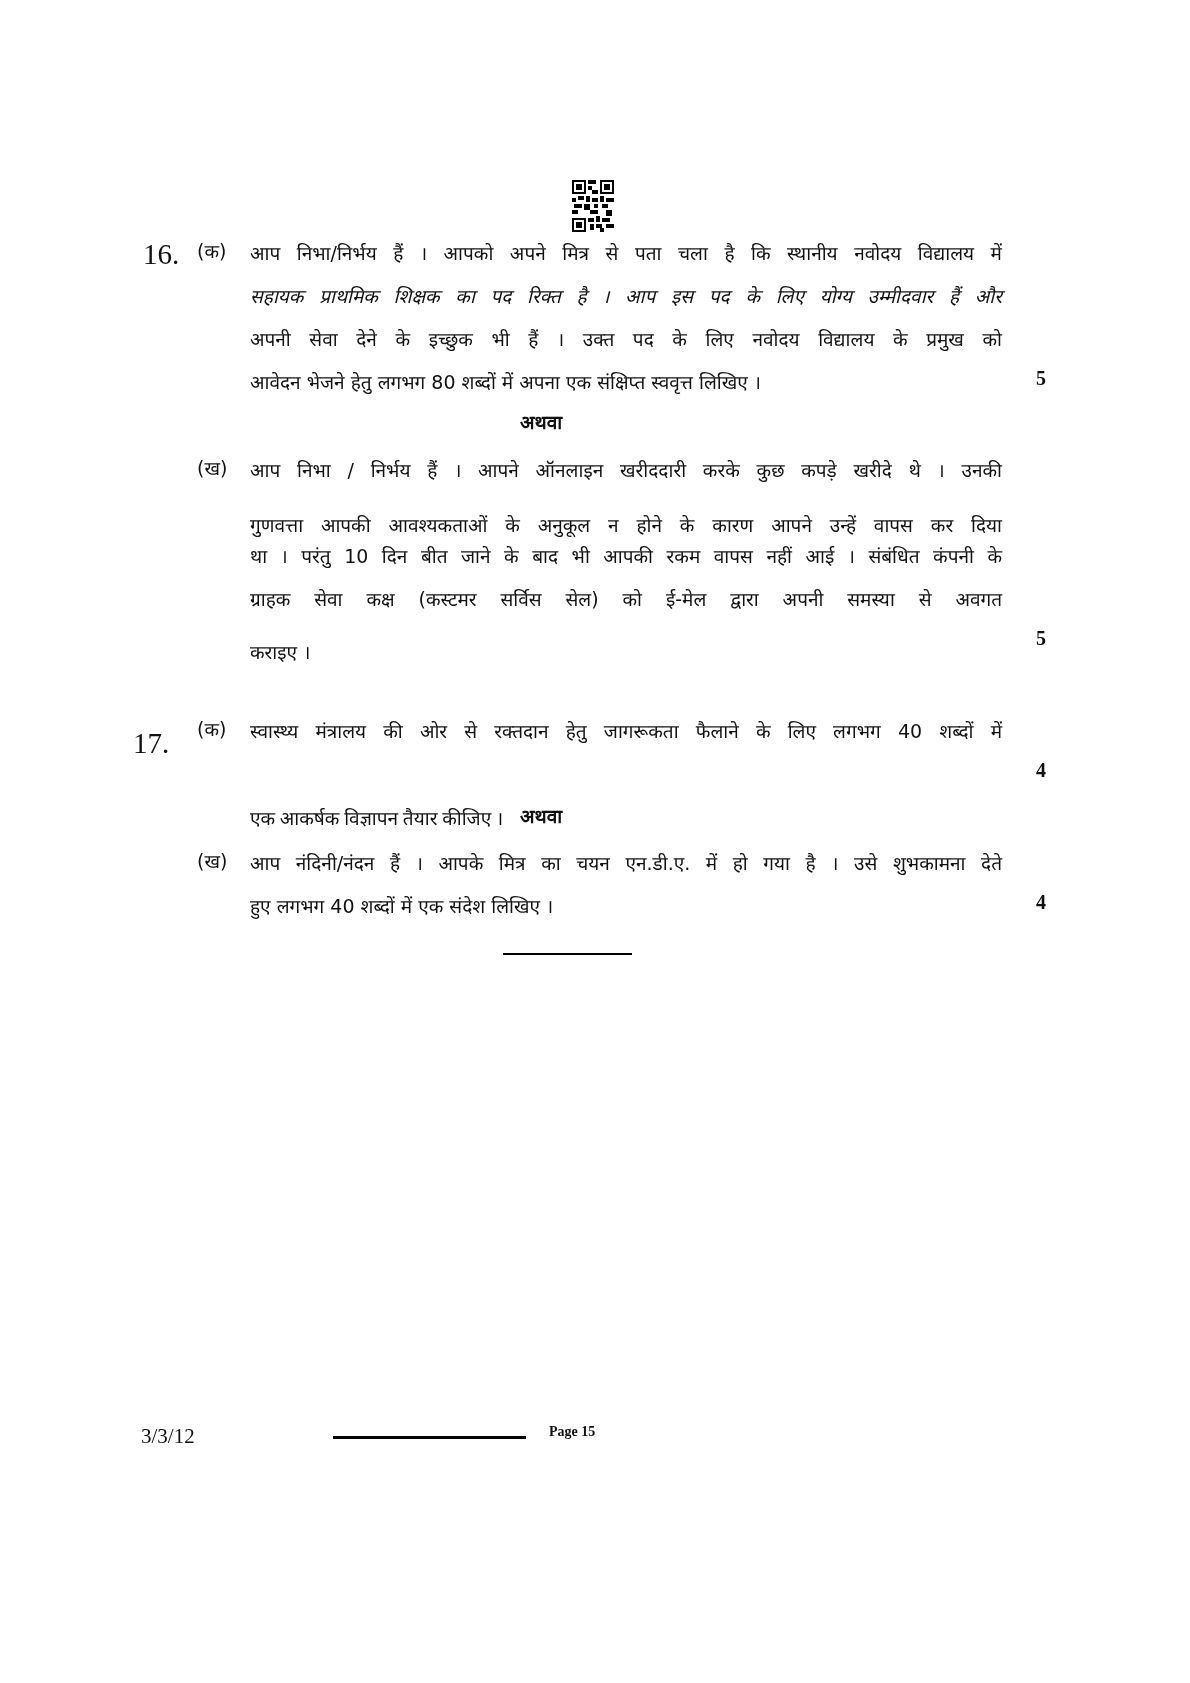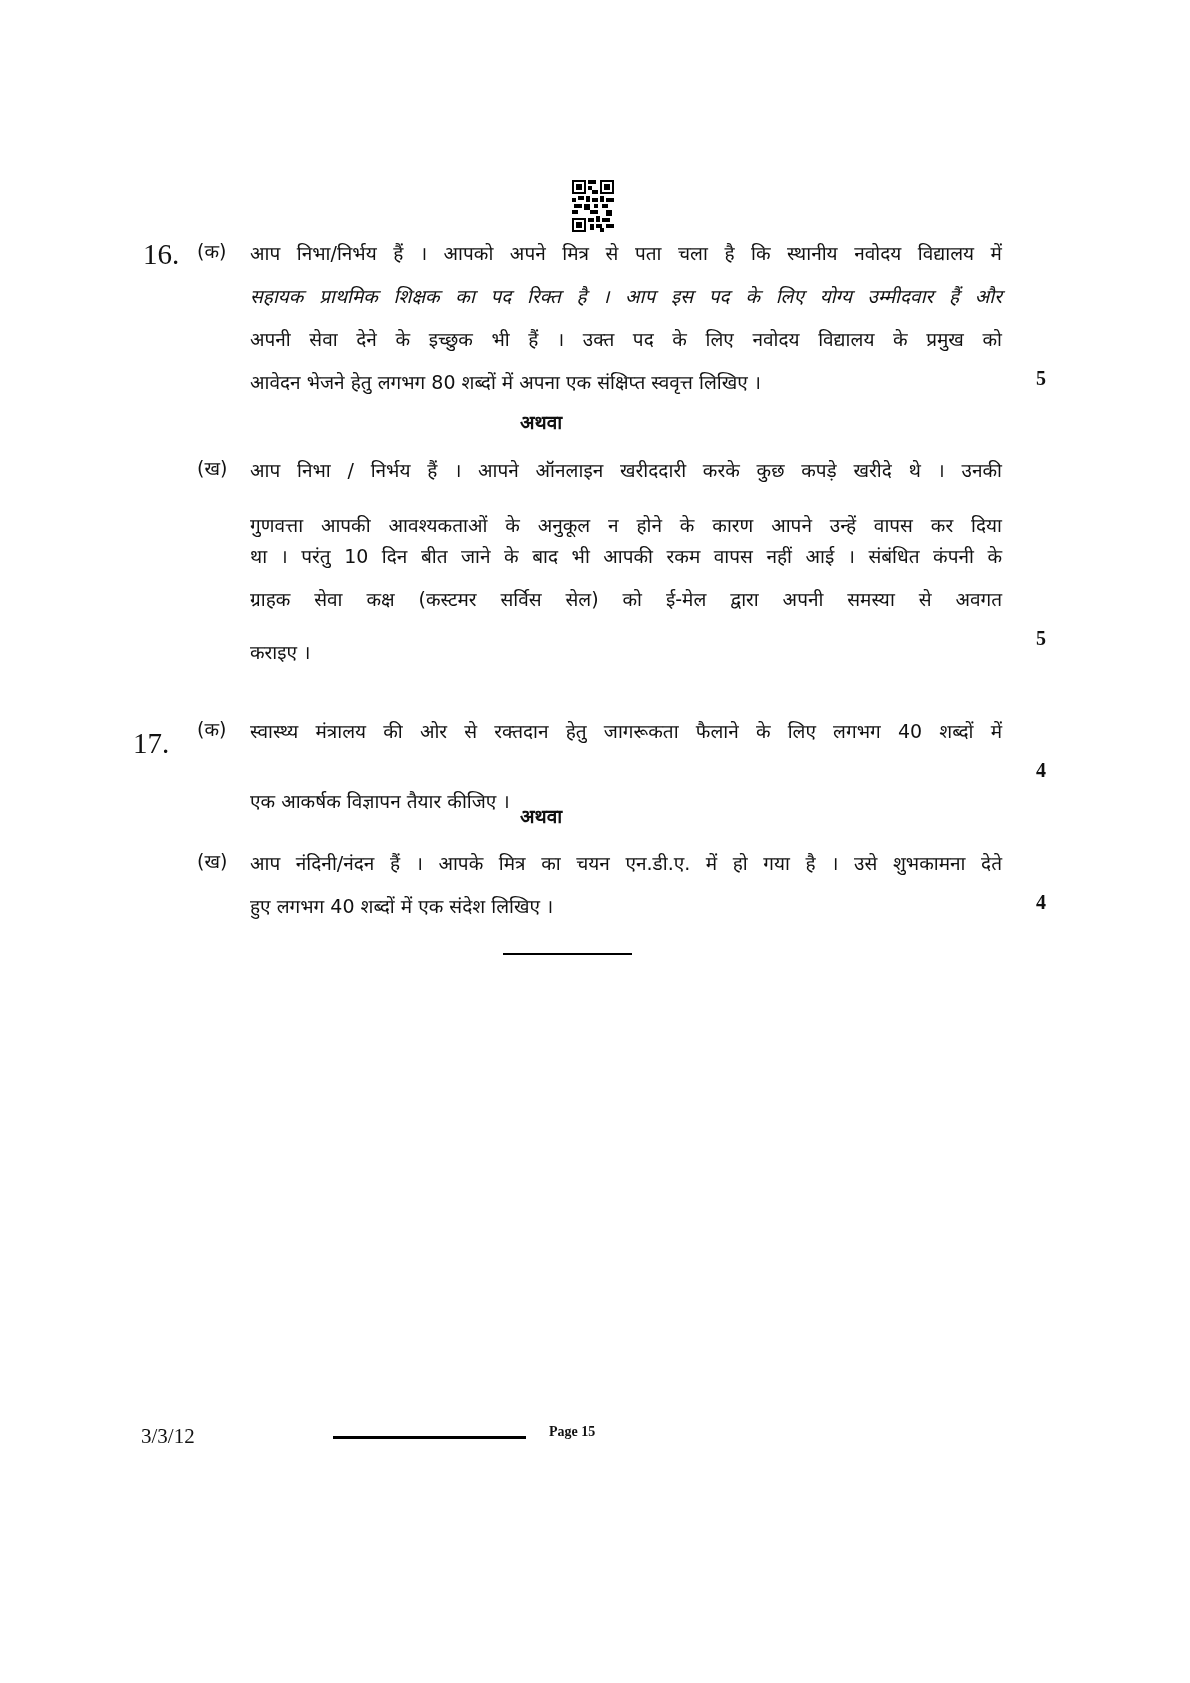--- a/index.html
+++ b/index.html
@@ -78,21 +78,21 @@
 <div class="abs line justify" style="top:455px;">आप निभा / निर्भय हैं । आपने ऑनलाइन खरीददारी करके कुछ कपड़े खरीदे थे । उनकी</div>
 <div class="abs line justify" style="top:510px;">गुणवत्ता आपकी आवश्यकताओं के अनुकूल न होने के कारण आपने उन्हें वापस कर दिया</div>
 <div class="abs line justify" style="top:541px;">था । परंतु 10 दिन बीत जाने के बाद भी आपकी रकम वापस नहीं आई । संबंधित कंपनी के</div>
 <div class="abs line justify" style="top:584px;">ग्राहक सेवा कक्ष (कस्टमर सर्विस सेल) को ई-मेल द्वारा अपनी समस्या से अवगत</div>
 <div class="abs line" style="top:627px;margin-top:10px;">कराइए ।</div>
 <div class="abs marks" style="top:627px;">5</div>
 
 <div class="abs qnum" style="left:133px; top:716px;margin-top:11px;">17.</div>
 <div class="abs sub" style="left:197px; top:716px;">(क)</div>
 <div class="abs line justify" style="top:716px;">स्वास्थ्य मंत्रालय की ओर से रक्तदान हेतु जागरूकता फैलाने के लिए लगभग 40 शब्दों में</div>
-<div class="abs line" style="top:786px;">एक आकर्षक विज्ञापन तैयार कीजिए ।</div>
+<div class="abs line" style="top:804px;font-family:Liberation Serif, serif;">एक आकर्षक विज्ञापन तैयार कीजिए ।</div>
 <div class="abs marks" style="top:759px;">4</div>
 
 <div class="abs or" style="top:803px;">अथवा</div>
 
 <div class="abs sub" style="left:197px; top:848px;">(ख)</div>
 <div class="abs line justify" style="top:848px;">आप नंदिनी/नंदन हैं । आपके मित्र का चयन एन.डी.ए. में हो गया है । उसे शुभकामना देते</div>
 <div class="abs line" style="top:891px;">हुए लगभग 40 शब्दों में एक संदेश लिखिए ।</div>
 <div class="abs marks" style="top:891px;">4</div>
 
 <div class="abs rule" style="left:503px; top:953px; width:129px; height:2px;"></div>

